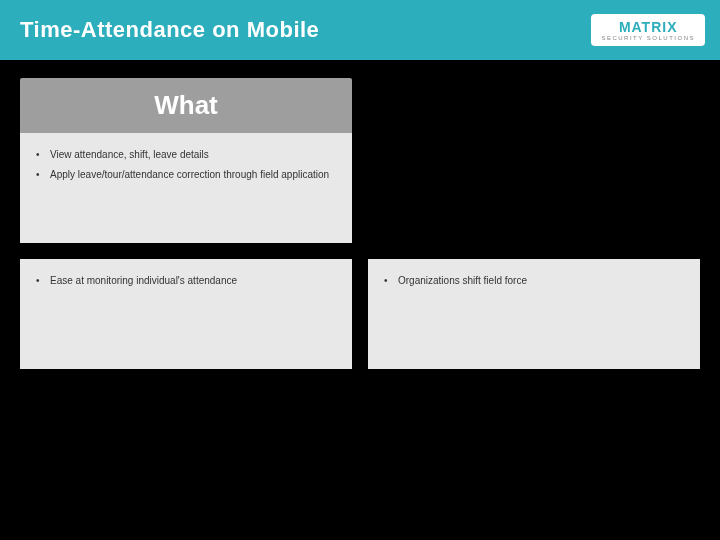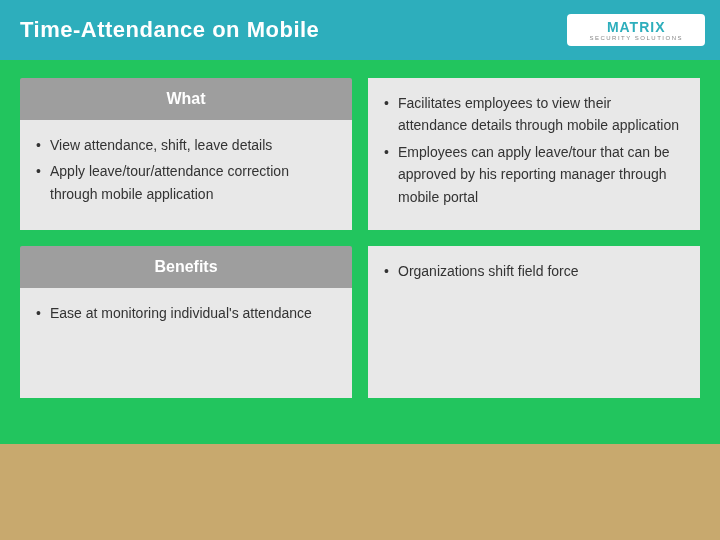--- a/index.html
+++ b/index.html
@@ -7,23 +7,23 @@
     body {
       width: 720px;
       height: 540px;
       font-family: Arial, sans-serif;
       background: #c8a96e;
       overflow: hidden;
     }
 
     .page-wrapper {
       width: 720px;
-      height: 444px;
+      height: 540px;
       position: relative;
-      background: #22c55e;
+      background: #000000;
     }
 
     
     .header {
       background: #2daebc;
       height: 60px;
       display: flex;
       align-items: center;
       padding: 0 20px;
       position: relative;
@@ -35,21 +35,21 @@
       font-weight: bold;
       letter-spacing: 0.5px;
     }
 
     .logo-area {
       position: absolute;
       right: 15px;
       top: 50%;
       transform: translateY(-50%);
       background: white;
-      padding: 5px 22px;
+      padding: 5px 10px;
       border-radius: 4px;
       display: flex;
       flex-direction: column;
       align-items: center;
     }
 
     .logo-matrix {
       color: #2daebc;
       font-size: 14px;
       font-weight: 900;
@@ -77,29 +77,29 @@
       background: transparent;
       display: flex;
       flex-direction: column;
     }
 
     .card-header {
       background: #9e9e9e;
       color: white;
       text-align: center;
       padding: 12px 10px;
-      font-size: 16px;
+      font-size: 26px;
       font-weight: bold;
       border-radius: 2px 2px 0 0;
     }
 
     .card-body {
       background: #e8e8e8;
       padding: 14px 16px;
-      font-size: 14px;
+      font-size: 10px;
       color: #333;
       line-height: 1.6;
       flex: 1;
       min-height: 110px;
     }
 
     .card-body ul {
       list-style: none;
       padding: 0;
     }
@@ -130,36 +130,29 @@
     </div>
   </div>
 
   <div class="content">
 
     <div class="card">
       <div class="card-header">What</div>
       <div class="card-body">
         <ul>
           <li>View attendance, shift, leave details</li>
-          <li>Apply leave/tour/attendance correction through mobile application</li>
+          <li>Apply leave/tour/attendance correction through field application</li>
         </ul>
       </div>
     </div>
 
     <div class="card">
-      <div class="card-body">
-        <ul>
-          <li>Facilitates employees to view their attendance details through mobile application</li>
-          <li>Employees can apply leave/tour that can be approved by his reporting manager through mobile portal</li>
-        </ul>
-      </div>
     </div>
 
     <div class="card">
-      <div class="card-header">Benefits</div>
       <div class="card-body">
         <ul>
           <li>Ease at monitoring individual's attendance</li>
         </ul>
       </div>
     </div>
 
     <div class="card">
       <div class="card-body">
         <ul>

